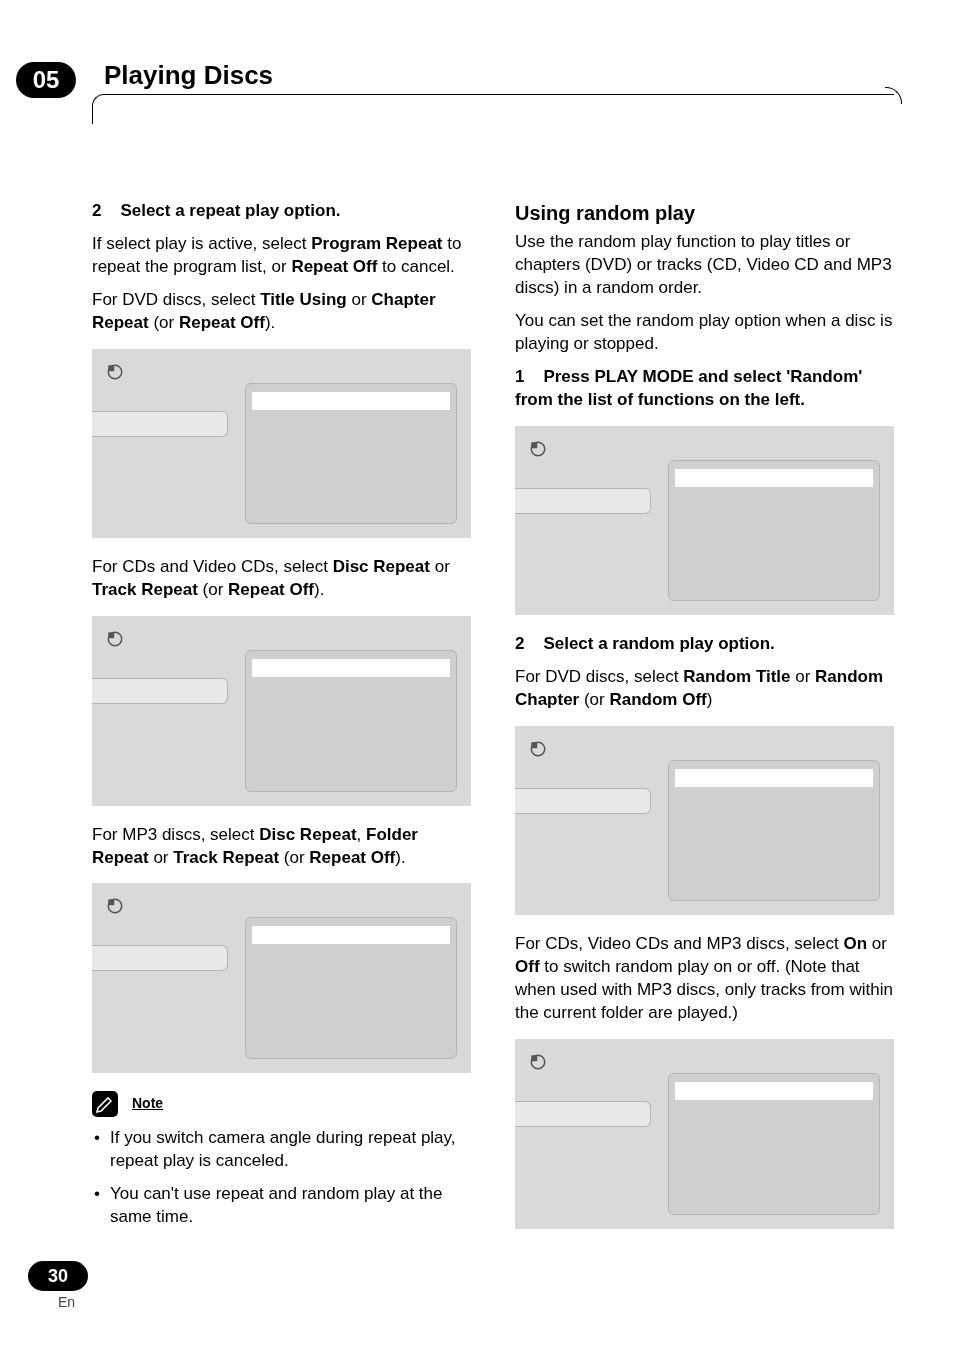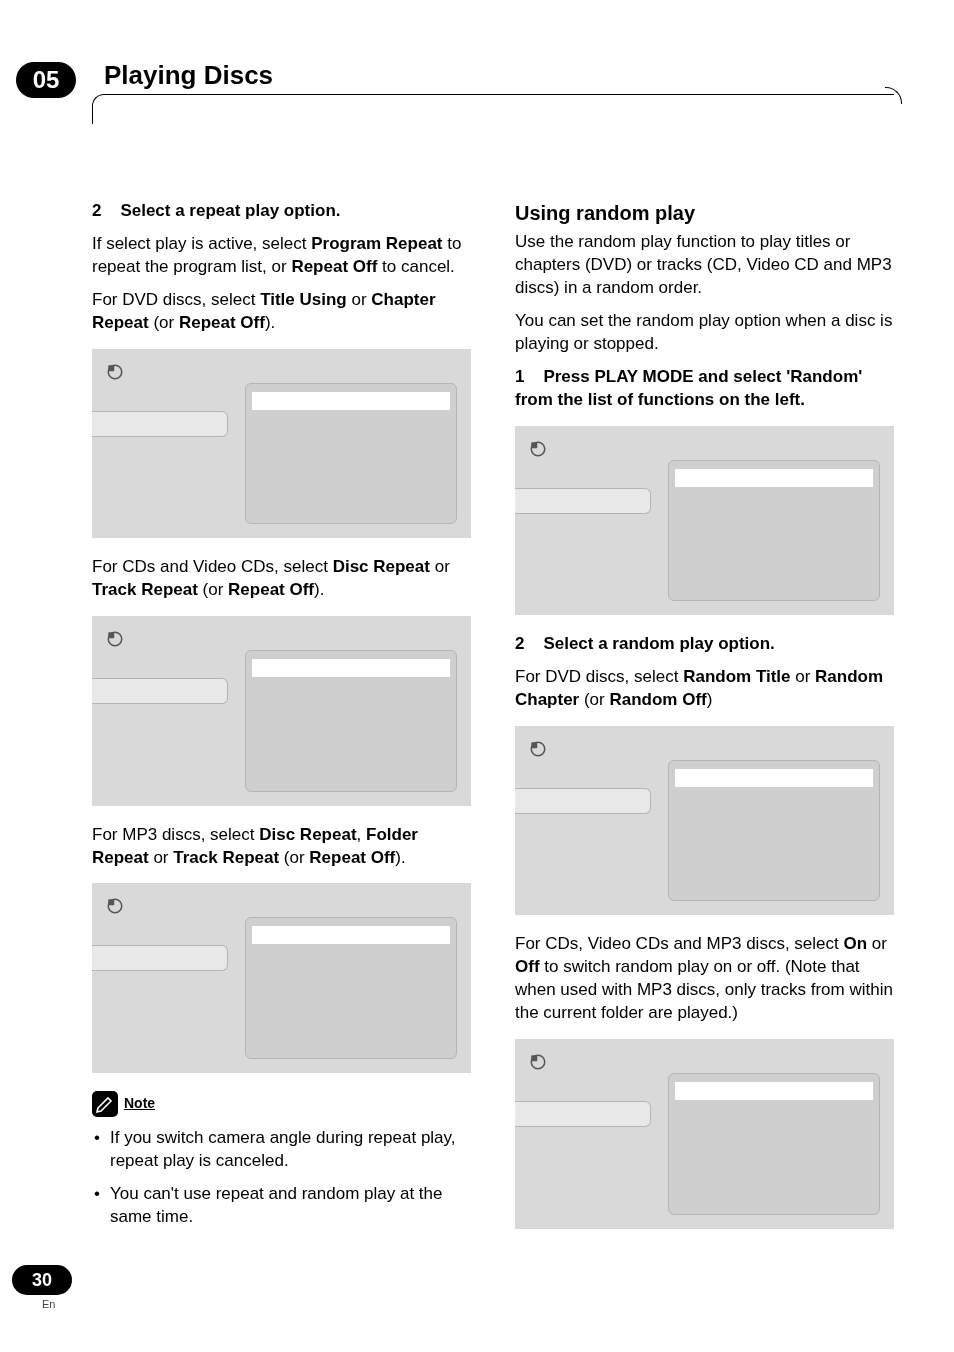--- a/index.html
+++ b/index.html
@@ -117,21 +117,21 @@
     background: #cfcfcf;
   }
   .menu-fig .panel .hl {
     position: absolute;
     top: 8px; left: 6px; right: 6px; height: 18px;
     background: #fff;
   }
   .note-row {
     display: flex;
     align-items: center;
-    gap: 6px;
+    gap: 14px;
     margin: 8px 0 10px 0;
     text-decoration: underline;
   }
   .note-ico {
     width: 26px; height: 26px;
     background: #000;
     border-radius: 5px;
     position: relative;
     flex: 0 0 auto;
   }
@@ -145,36 +145,36 @@
     font-weight: 300;
   }
   ul.bullets li::before {
     content: "•";
     position: absolute;
     left: 2px;
     top: 0;
   }
   .footer {
     position: absolute;
-    left: 12px;
+    left: 28px;
     bottom: 40px;
   }
   .page-badge {
     width: 60px; height: 30px;
     background: #000;
     border-radius: 15px;
     color: #fff;
     font-weight: 700;
     font-size: 18px;
     display: flex;
     align-items: center;
     justify-content: center;
   }
   .lang {
-    font-size: 11px;
+    font-size: 14px;
     color: #444;
     margin-top: 2px;
     margin-left: 30px;
     font-weight: 300;
   }
 </style>
 </head>
 <body>
 
 <div class="header-row">

